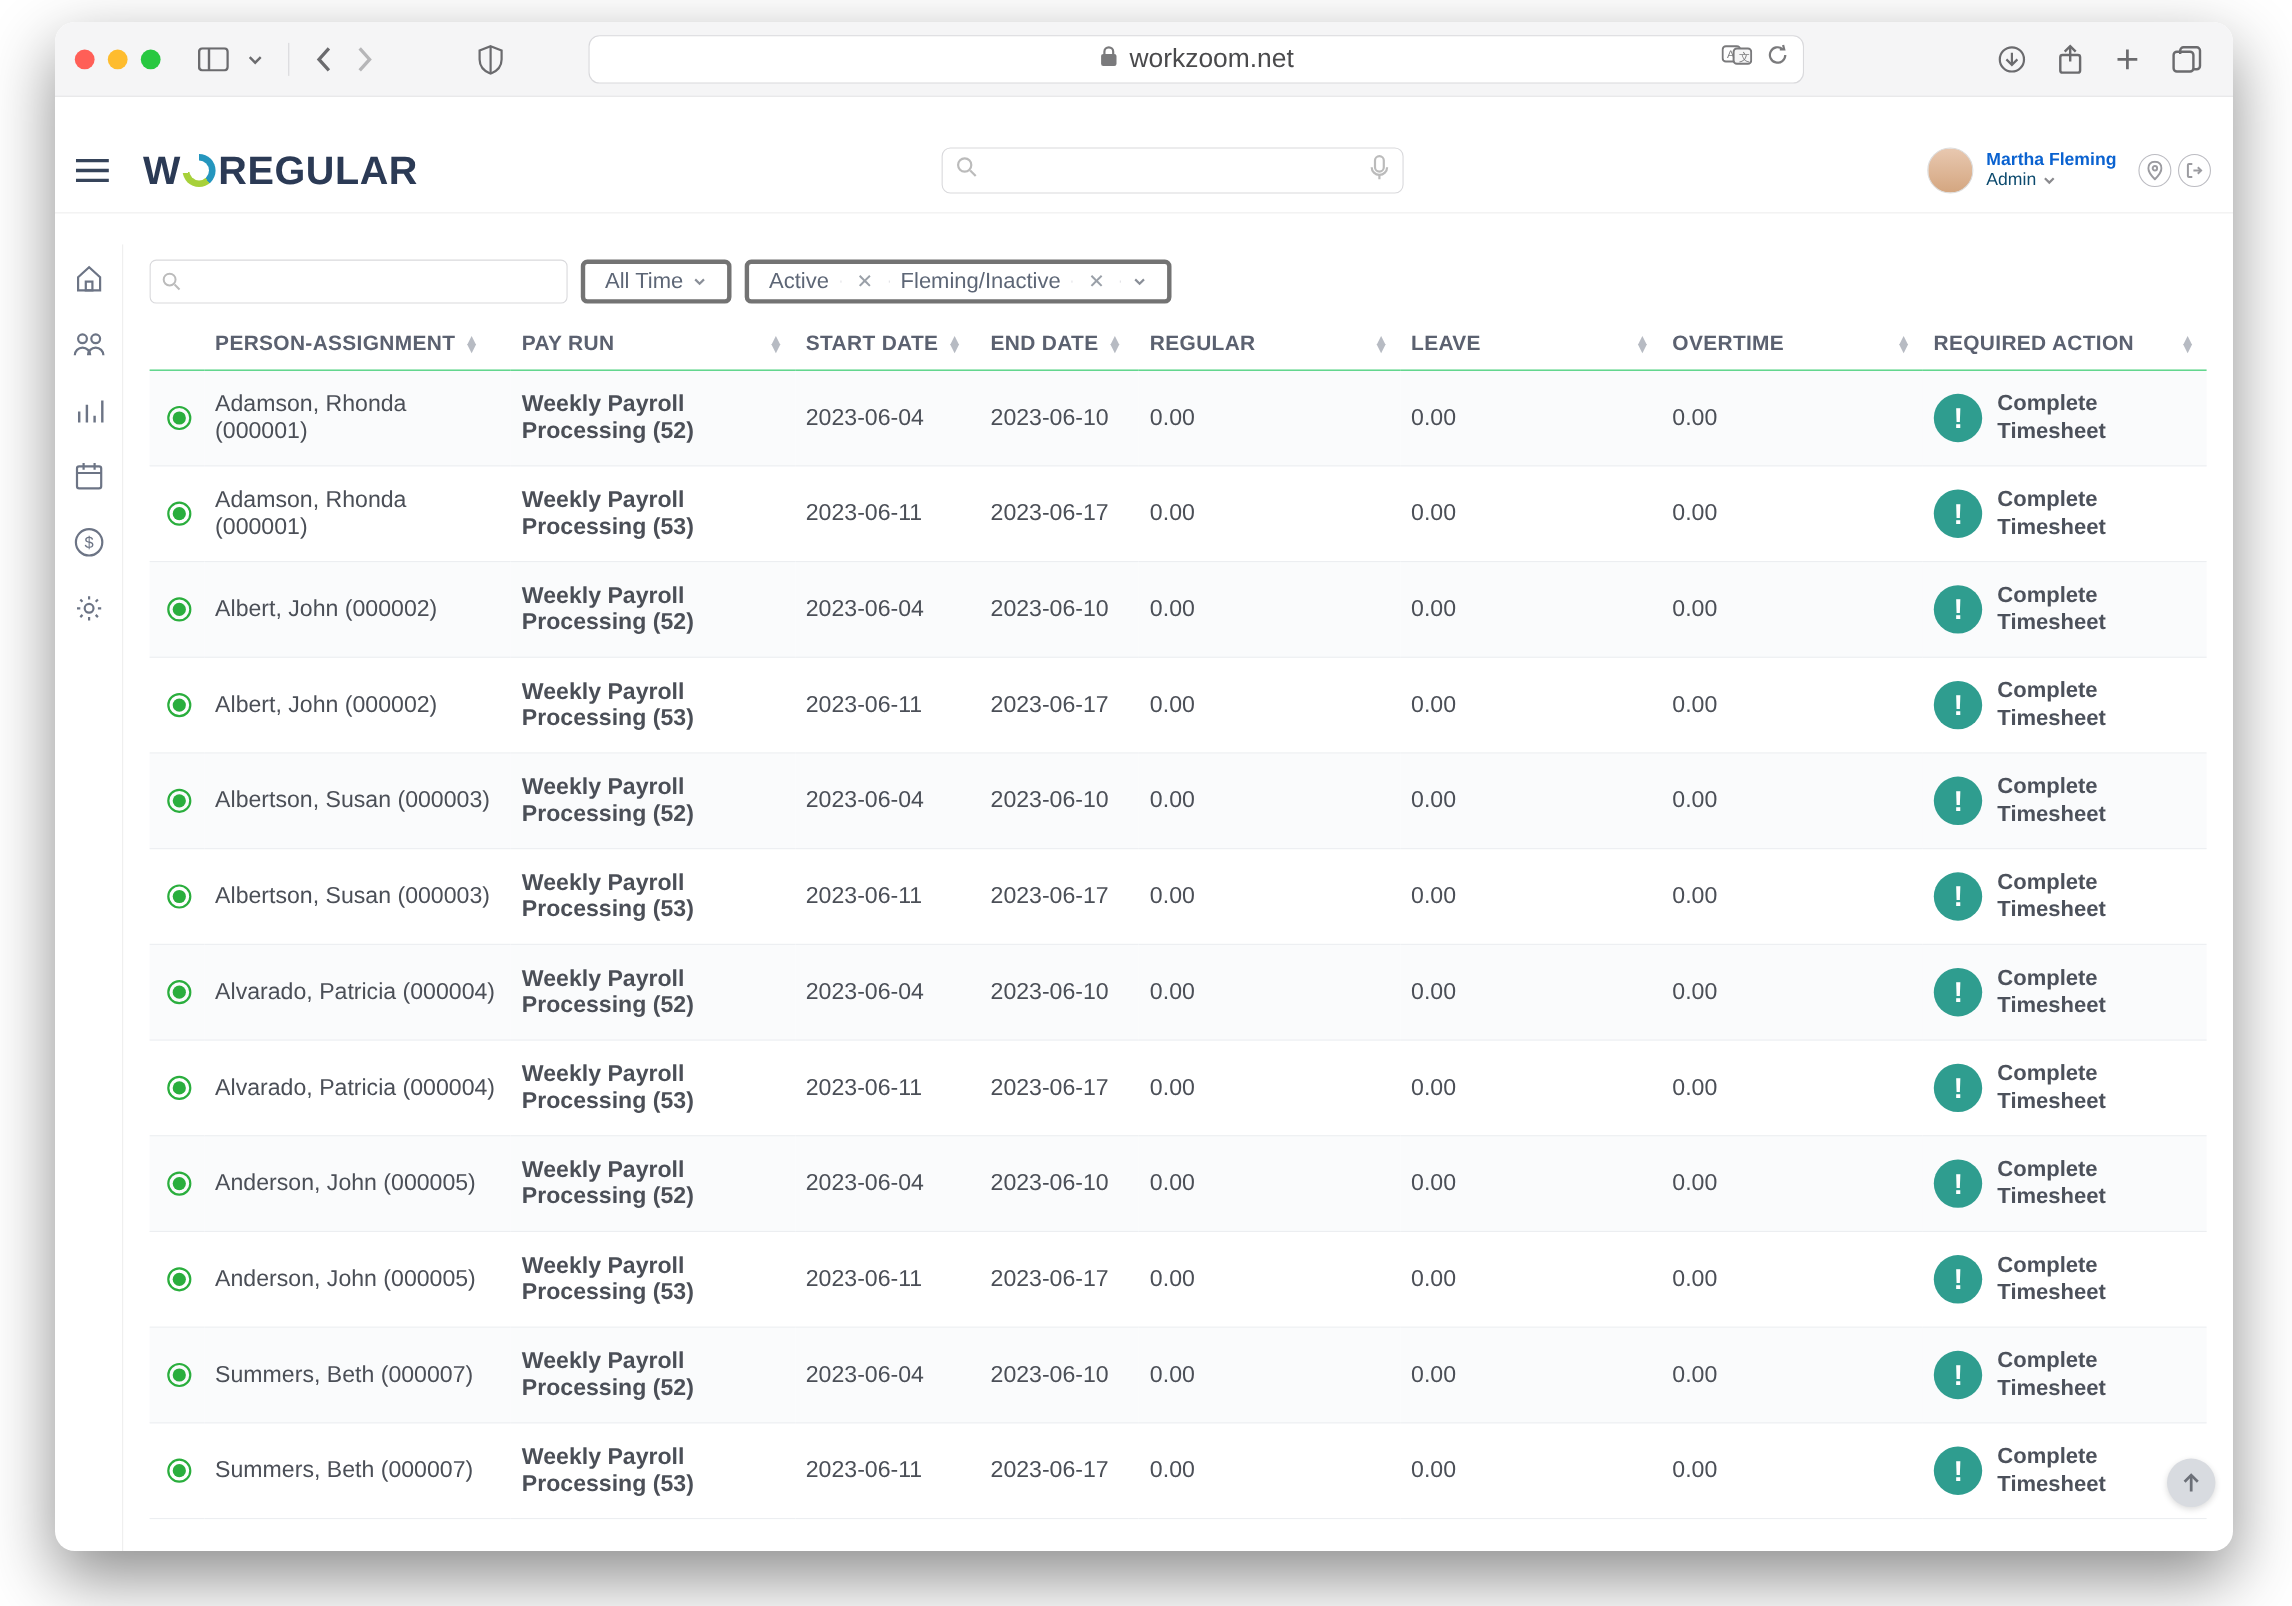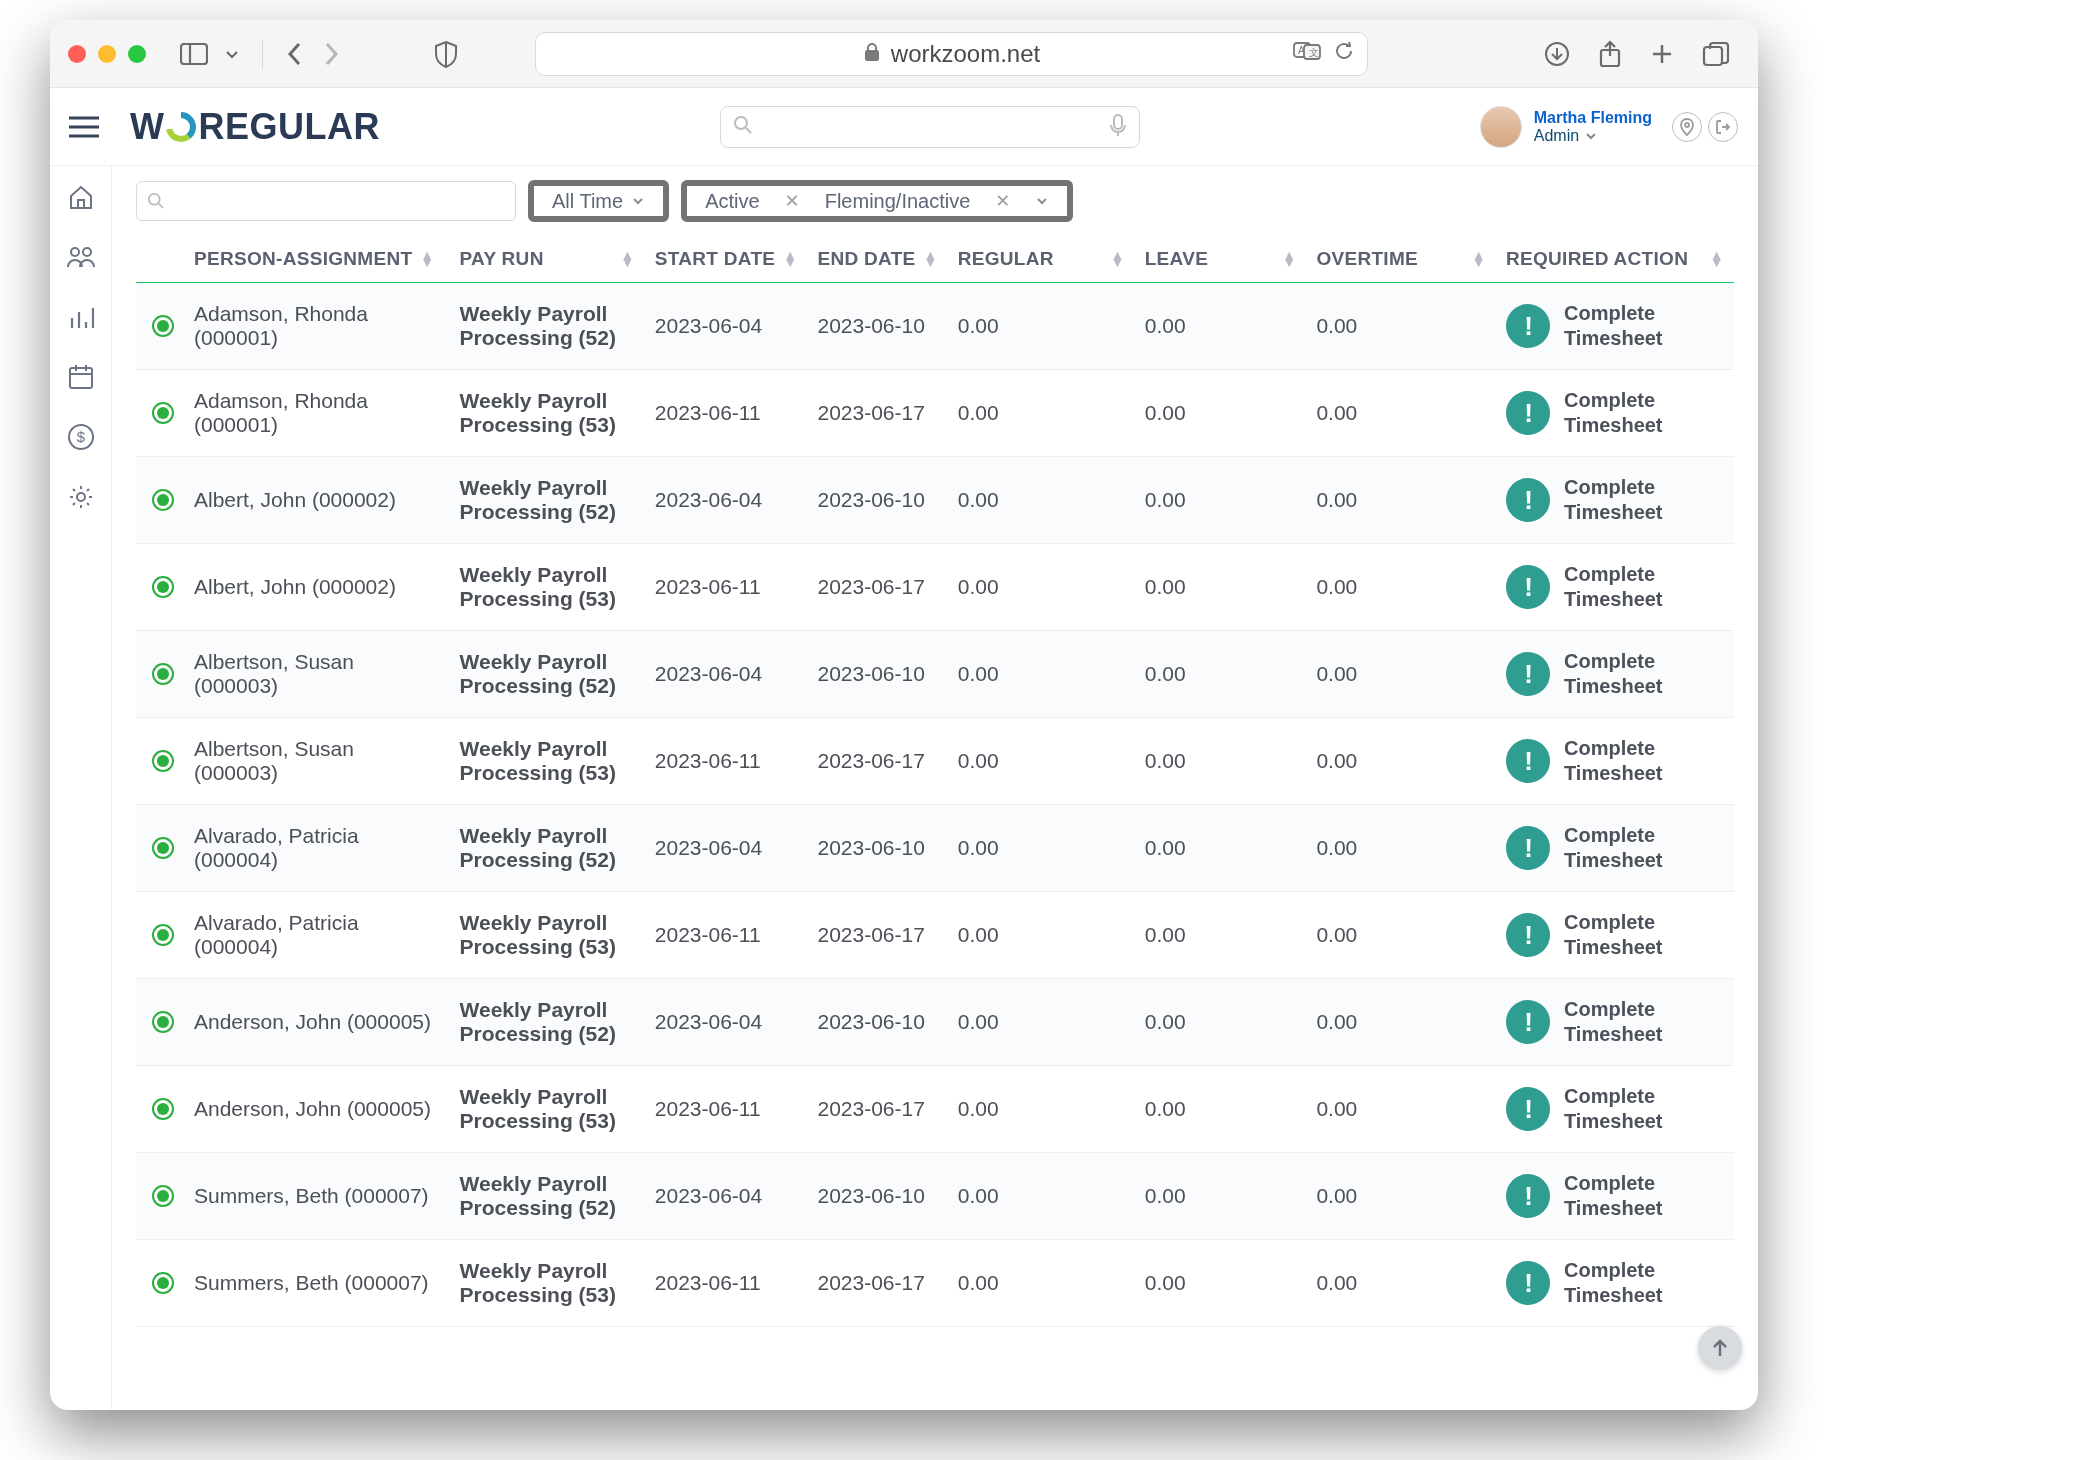--- a/index.html
+++ b/index.html
@@ -7,28 +7,29 @@
     font-family: -apple-system, BlinkMacSystemFont, "Segoe UI", Arial, sans-serif;
     background: #fff;
     width: 2084px;
     height: 1460px;
     position: relative;
     transform-origin: top left;
   }
   .window {
     position: absolute;
     top: 20px; left: 50px;
-    width: 1708px;
+    width: 1980px;
     height: 1390px;
     background: #fff;
     border-radius: 18px;
     box-shadow: 0 24px 60px rgba(0,0,0,0.45);
     overflow: hidden;
     display: flex;
     flex-direction: column;
+    gap: 28px;
   }
   
   .browser-bar {
     height: 68px;
     background: #f5f5f6;
     border-bottom: 1px solid #e5e5e6;
     display: flex;
     align-items: center;
     padding: 0 18px;
     gap: 16px;
@@ -104,21 +105,21 @@
   .side-nav .nav-item { width:34px; height:34px; display:flex; align-items:center; justify-content:center; }
 
   .content { flex:1; padding: 14px 24px 0 24px; overflow:auto; position:relative;}
   .page-title { font-size:30px; font-weight:800; color:#2e3a4f; margin-bottom:10px;}
   .filter-row { display:flex; gap:12px; margin-bottom:14px; align-items:center;}
   .filter-search {
     width:380px; height:40px; border:1px solid #d9d9dc; border-radius:6px;
     display:flex; align-items:center; padding:0 10px; color:#bbb;
   }
   .pill {
-    height:40px; border:6px solid #737373; border-radius:6px; background:#fff;
+    height:40px; border:4px solid #737373; border-radius:6px; background:#fff;
     display:flex; align-items:center; color:#5d6676; font-size:20px;
     padding: 15px 8px;
   }
   .pill .seg { padding:0 10px; display:flex; align-items:center; height:100%; gap:8px;}
   .pill .seg + .seg { border-left:1px solid #e2e2e6;}
   .pill .x { color:#9aa0a8; font-size:18px; padding:0 4px;}
   .pill .chev { color:#8a8f98; }
 
   
   table.timesheets { width:100%; border-collapse:collapse; }

